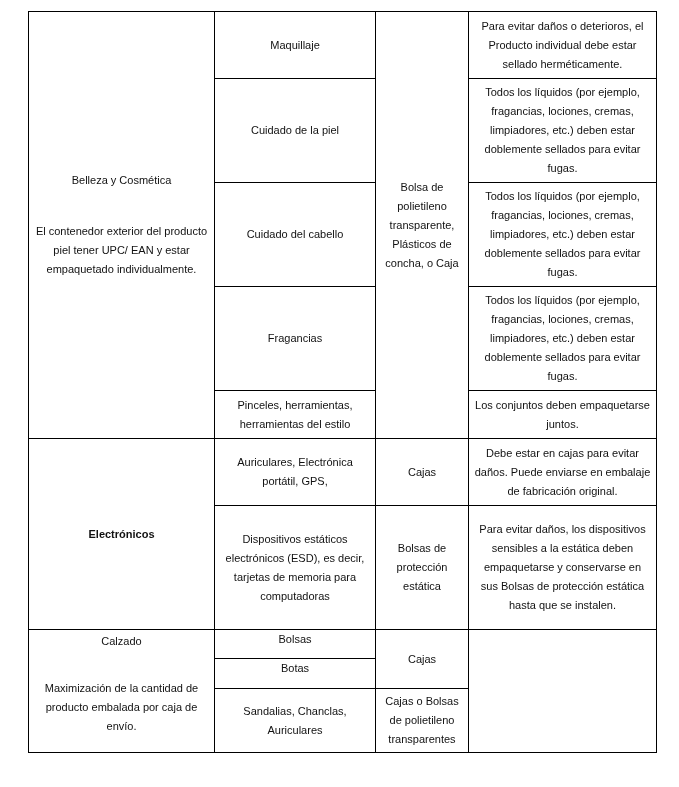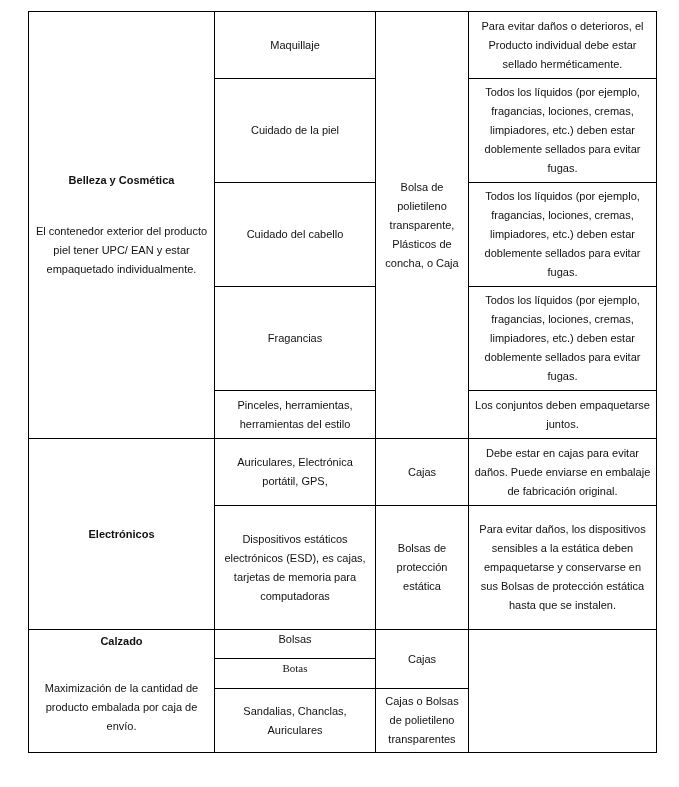--- a/index.html
+++ b/index.html
@@ -5,22 +5,22 @@
     html, body { margin: 0; padding: 0; background: #ffffff; }
     body { width: 679px; height: 787px; position: relative; overflow: hidden;
       font-family: "Liberation Sans", "DejaVu Sans", sans-serif; color: #111111; }
     table.pkg { position: absolute; left: 28px; top: 11px; border-collapse: collapse;
       table-layout: fixed; width: 628px; }
     table.pkg td { border: 1px solid #000; text-align: center; vertical-align: middle;
       font-size: 11px; line-height: 19px; padding: 0 5px; word-wrap: break-word; }
     .bold { font-weight: bold; }
     .catcell { vertical-align: top !important; }
     td.cat-beauty { vertical-align: middle; }
-    .beauty-title { display:block; margin-bottom: 32px; font-weight:bold; }
-    .foot-top { display:block; font-weight:bold; }
+    .beauty-title { display:block; margin-bottom: 32px; font-weight:normal; }
+    .foot-top { display:block; font-weight:normal; }
     .foot-desc { display:block; margin-top: 28px; }
   </style>
 </head>
 <body>
 
 <table class="pkg">
   <colgroup>
     <col style="width:186px">
       <col style="width:161px">
       <col style="width:93px">
@@ -55,35 +55,35 @@
 
     <tr style="height:67px">
       <td rowspan="2" class="bold">
         <span>Electrónicos</span>
       </td>
       <td>Auriculares, Electrónica portátil, GPS,</td>
       <td>Cajas</td>
       <td>Debe estar en cajas para evitar daños. Puede enviarse en embalaje de fabricación original.</td>
     </tr>
     <tr style="height:124px">
-      <td>Dispositivos estáticos electrónicos (ESD), es cajas, tarjetas de memoria para computadoras</td>
+      <td>Dispositivos estáticos electrónicos (ESD), es decir, tarjetas de memoria para computadoras</td>
       <td>Bolsas de protección estática</td>
       <td>Para evitar daños, los dispositivos sensibles a la estática deben empaquetarse y conservarse en sus Bolsas de protección estática hasta que se instalen.</td>
     </tr>
 
     <tr style="height:29px">
       <td rowspan="3" class="catcell" style="padding-top:2px;">
         <span class="foot-top">Calzado</span>
         <span class="foot-desc">Maximización de la cantidad de producto embalada por caja de envío.</span>
       </td>
       <td style="vertical-align:top;">Bolsas</td>
       <td rowspan="2">Cajas</td>
       <td rowspan="3"></td>
     </tr>
     <tr style="height:30px">
-      <td style="vertical-align:top;font-family:Liberation Serif, serif;">Botas</td>
+      <td style="vertical-align:top;">Botas</td>
     </tr>
     <tr style="height:64px">
       <td>Sandalias, Chanclas, Auriculares</td>
       <td>Cajas o Bolsas de polietileno transparentes</td>
     </tr>
   </tbody>
 </table>
 
 </body></html>

